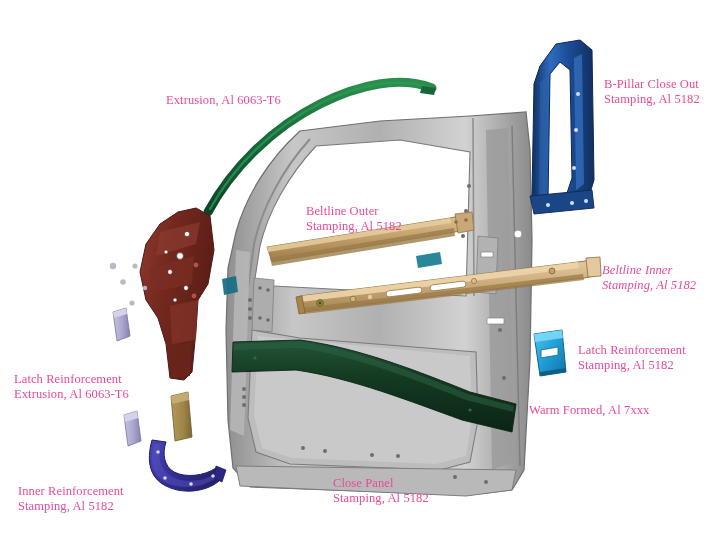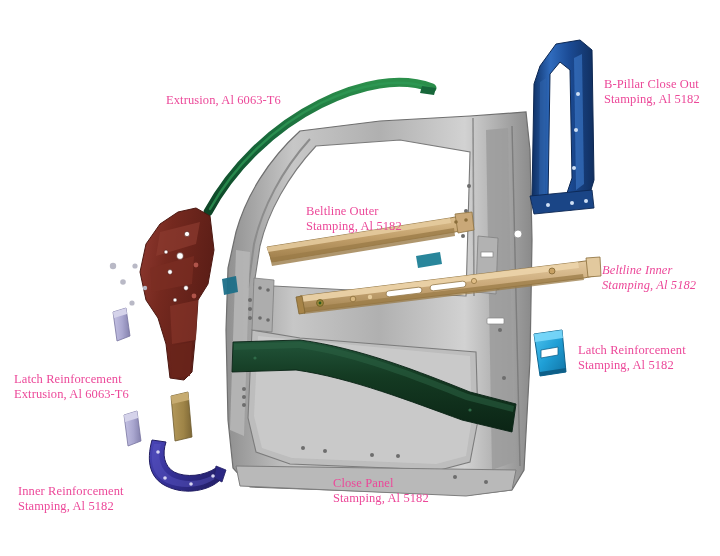--- a/index.html
+++ b/index.html
@@ -418,20 +418,21 @@
     <span class="l1">Latch Reinforcement</span>
     <span class="l2">Stamping, Al 5182</span>
   </div>
 
   <div class="label" style="left:14px; top:372px;">
     <span class="l1">Latch Reinforcement</span>
     <span class="l2">Extrusion, Al 6063-T6</span>
   </div>
 
   <div class="label" style="left:529px; top:403px;">
+    <span class="l2">Warm Formed, Al 7xxx</span>
   </div>
 
   <div class="label" style="left:18px; top:484px;">
     <span class="l1">Inner Reinforcement</span>
     <span class="l2">Stamping, Al 5182</span>
   </div>
 
   <div class="label" style="left:333px; top:476px;">
     <span class="l1">Close Panel</span>
     <span class="l2">Stamping, Al 5182</span>

